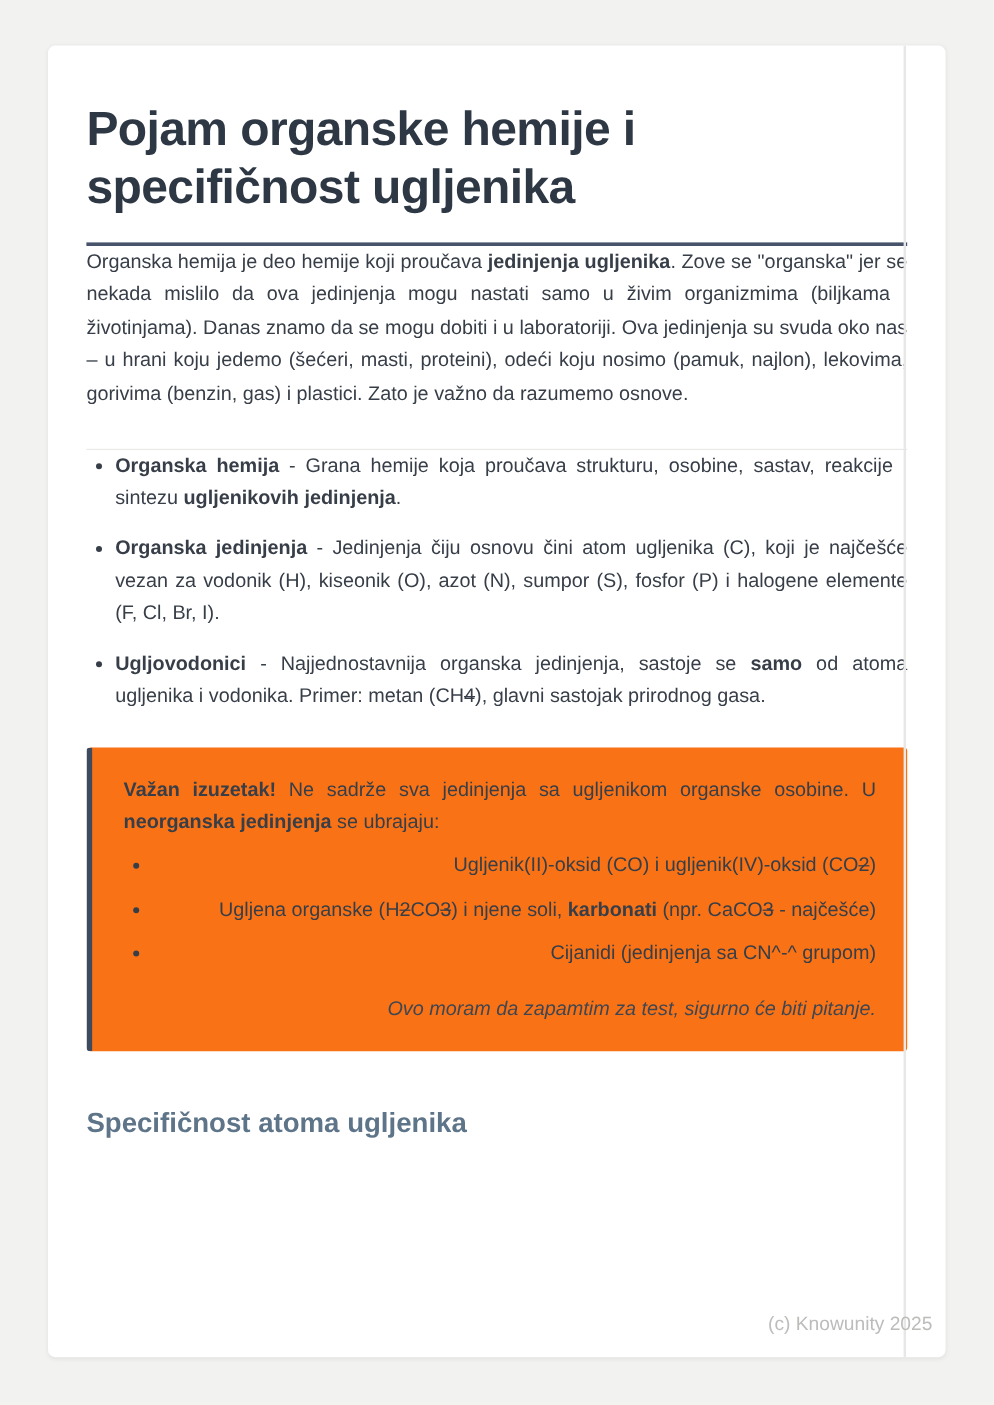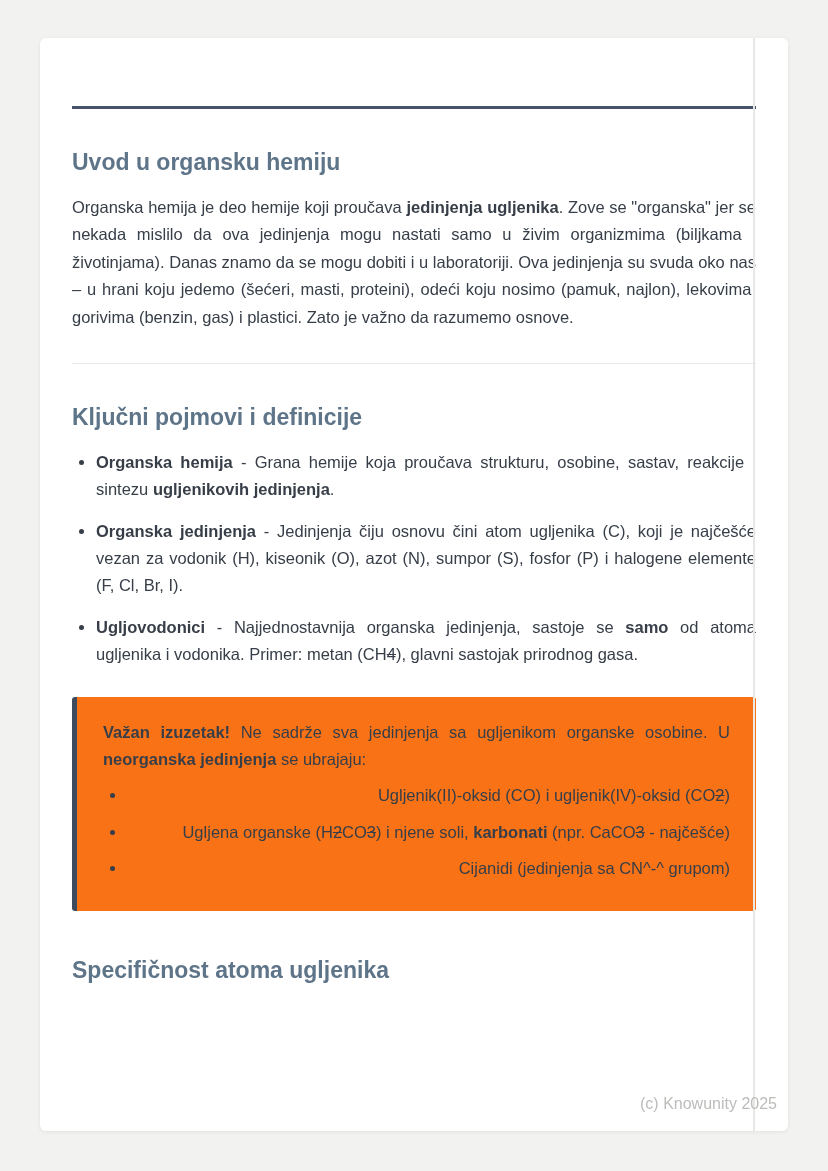--- a/index.html
+++ b/index.html
@@ -94,44 +94,44 @@
     bottom: 18px;
     font-size: 16px;
     color: #bcbcba;
   }
 </style>
 </head>
 <body>
 
 <div class="sheet">
 
+  <h1>Pojam organske hemije i specifičnost ugljenika</h1>
   <div class="title-rule"></div>
 
   <section>
-    <h2>Uvod u organsku hemiju</h2>
     <p class="justified"><span>Organska hemija je deo hemije koji proučava </span><span class="b">jedinjenja ugljenika</span><span>. Zove se "organska" jer se nekada mislilo da ova jedinjenja mogu nastati samo u živim organizmima (biljkama i životinjama). Danas znamo da se mogu dobiti i u laboratoriji. Ova jedinjenja su svuda oko nas – u hrani koju jedemo (šećeri, masti, proteini), odeći koju nosimo (pamuk, najlon), lekovima, gorivima (benzin, gas) i plastici. Zato je važno da razumemo osnove.</span></p>
   </section>
 
   <hr class="soft">
 
   <section>
-    <h2>Ključni pojmovi i definicije</h2>
     <ul class="terms">
       <li><span class="b">Organska hemija</span><span> - Grana hemije koja proučava strukturu, osobine, sastav, reakcije i sintezu </span><span class="b">ugljenikovih jedinjenja</span><span>.</span></li>
       <li><span class="b">Organska jedinjenja</span><span> - Jedinjenja čiju osnovu čini atom ugljenika (C), koji je najčešće vezan za vodonik (H), kiseonik (O), azot (N), sumpor (S), fosfor (P) i halogene elemente (F, Cl, Br, I).</span></li>
       <li><span class="b">Ugljovodonici</span><span> - Najjednostavnija organska jedinjenja, sastoje se </span><span class="b">samo</span><span> od atoma ugljenika i vodonika. Primer: metan (CH</span><span class="s">4</span><span>), glavni sastojak prirodnog gasa.</span></li>
     </ul>
 
     <aside class="callout">
       <p class="intro"><span class="b">Važan izuzetak!</span><span> Ne sadrže sva jedinjenja sa ugljenikom organske osobine. U </span><span class="b">neorganska jedinjenja</span><span> se ubrajaju:</span></p>
       <ul>
         <li><span>Ugljenik(II)-oksid (CO) i ugljenik(IV)-oksid (CO</span><span class="s">2</span><span>)</span></li>
         <li><span>Ugljena organske (H</span><span class="s">2</span><span>CO</span><span class="s">3</span><span>) i njene soli, </span><span class="b">karbonati</span><span> (npr. CaCO</span><span class="s">3</span><span> - najčešće)</span></li>
         <li><span>Cijanidi (jedinjenja sa CN^-^ grupom)</span></li>
       </ul>
+      <p class="note"><span class="i">Ovo moram da zapamtim za test, sigurno će biti pitanje.</span></p>
     </aside>
   </section>
 
   <h2 class="last">Specifičnost atoma ugljenika</h2>
 
   <div class="edge-line"></div>
   <div class="watermark">(c) Knowunity 2025</div>
 
 </div>
 

